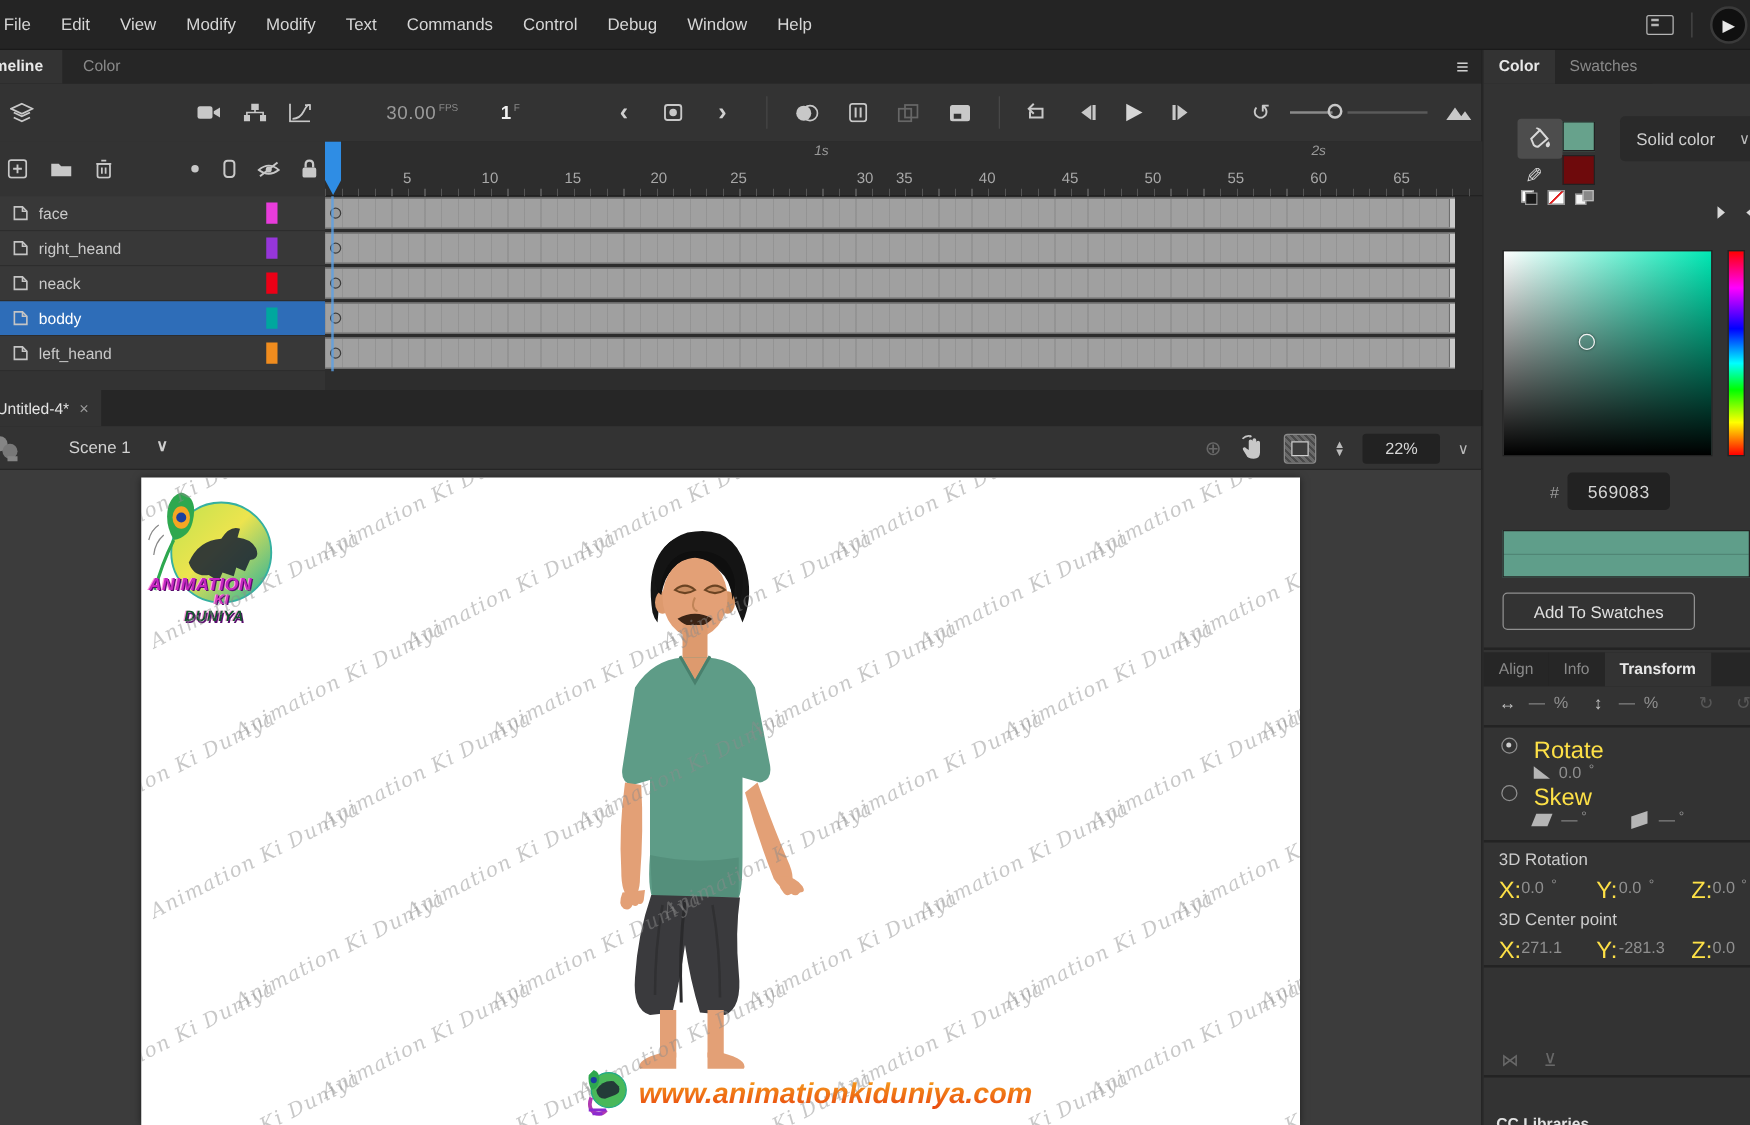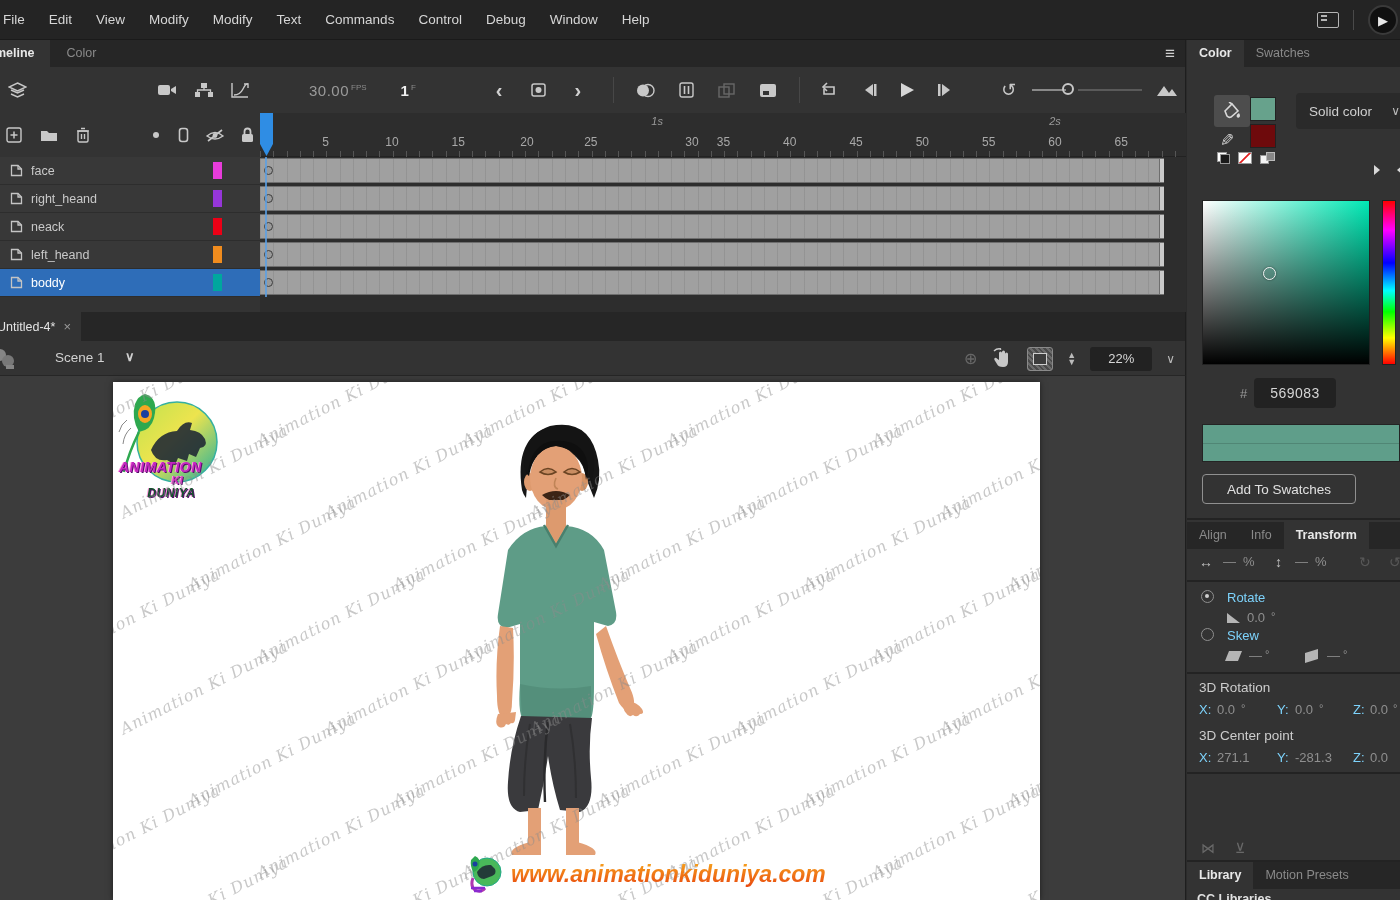--- a/index.html
+++ b/index.html
@@ -134,21 +134,21 @@
   #color-preview::after { content:""; position:absolute; left:0; right:0; top:50%; height:1px; background:rgba(0,0,0,.15); }
   #add-swatches-btn { position:absolute; left:15px; top:434px; width:154px; height:30px; border:1px solid #909090; border-radius:4px; color:#e0e0e0; font-size:13.5px; display:flex; align-items:center; justify-content:center; }
 
   
   #transform-tabs { top:482px; }
   .tr-row { position:absolute; left:0; width:213px; color:#9a9a9a; }
   .tsym { color:#c0c0c0; font-size:14px; }
   .tdash { color:#8a8a8a; }
   .radio { display:inline-block; width:13px; height:13px; border:1.5px solid #8f8f8f; border-radius:50%; position:relative; vertical-align:-2px; }
   .radio.on::after { content:""; position:absolute; left:3px; top:3px; width:4px; height:4px; border-radius:50%; background:#cfcfcf; }
-  .t-label { color:#7dd3fc; font-size:13px; }
+  .t-label { color:#fde047; font-size:19px; }
   .t-val { color:#8f8f8f; font-size:13px; }
   .t-deg { color:#8f8f8f; font-size:11px; }
   .sec-title { color:#cdcdcd; font-size:13.5px; }
   .angle-ic { display:inline-block; width:0; height:0; border-left:13px solid #b5b5b5; border-top:10px solid transparent; }
   .skew-ic { display:inline-block; width:13px; height:10px; background:#b5b5b5; transform:skewX(-22deg); }
   .skew-ic.v { transform:skewY(-18deg); }
   #tr-bottom-icons { position:absolute; left:14px; top:800px; display:flex; gap:20px; opacity:.35; color:#ccc; font-size:14px; }
 
   
   #library-tabs { top:822px; }
@@ -358,39 +358,39 @@
         <div class="layer-row">
           <span class="ly-icon">
             <svg width="13" height="13" viewBox="0 0 13 13">
               <path d="M1.5 1.5 h6.5 l3.5 3.5 v6.5 h-10Z" fill="none" stroke="#c4c4c4" stroke-width="1.3"></path>
               <path d="M8 1.5 v3.5 h3.5" fill="none" stroke="#c4c4c4" stroke-width="1.3"></path>
             </svg>
           </span>
           <span class="ly-name">neack</span>
           <span class="ly-chip" style="background: rgb(236, 0, 22);"></span>
         </div>
+        <div class="layer-row selected">
+          <span class="ly-icon">
+            <svg width="13" height="13" viewBox="0 0 13 13">
+              <path d="M1.5 1.5 h6.5 l3.5 3.5 v6.5 h-10Z" fill="none" stroke="#c4c4c4" stroke-width="1.3"></path>
+              <path d="M8 1.5 v3.5 h3.5" fill="none" stroke="#c4c4c4" stroke-width="1.3"></path>
+            </svg>
+          </span>
+          <span class="ly-name">boddy</span>
+          <span class="ly-chip" style="background: rgb(0, 167, 158);"></span>
+        </div>
         <div class="layer-row">
           <span class="ly-icon">
             <svg width="13" height="13" viewBox="0 0 13 13">
               <path d="M1.5 1.5 h6.5 l3.5 3.5 v6.5 h-10Z" fill="none" stroke="#c4c4c4" stroke-width="1.3"></path>
               <path d="M8 1.5 v3.5 h3.5" fill="none" stroke="#c4c4c4" stroke-width="1.3"></path>
             </svg>
           </span>
           <span class="ly-name">left_heand</span>
           <span class="ly-chip" style="background: rgb(240, 140, 30);"></span>
-        </div>
-        <div class="layer-row selected">
-          <span class="ly-icon">
-            <svg width="13" height="13" viewBox="0 0 13 13">
-              <path d="M1.5 1.5 h6.5 l3.5 3.5 v6.5 h-10Z" fill="none" stroke="#c4c4c4" stroke-width="1.3"></path>
-              <path d="M8 1.5 v3.5 h3.5" fill="none" stroke="#c4c4c4" stroke-width="1.3"></path>
-            </svg>
-          </span>
-          <span class="ly-name">boddy</span>
-          <span class="ly-chip" style="background: rgb(0, 167, 158);"></span>
         </div>
       </div>
 
     <div id="frame-area">
       <div id="ruler">
           <span class="ruler-num" style="left: 65.67px;">5</span>
           <span class="ruler-num" style="left: 131.97px;">10</span>
           <span class="ruler-num" style="left: 198.27px;">15</span>
           <span class="ruler-num" style="left: 267px;">20</span>
           <span class="ruler-num" style="left: 330.87px;">25</span>
@@ -720,20 +720,16 @@
       <span class="t-val" style="position:absolute;left:183px;">0.0</span>
     </div>
     <div class="rp-divider" style="top:732px"></div>
 
     <div id="tr-bottom-icons">
       <span>⋈</span>
       <span>⊻</span>
     </div>
     <div class="rp-divider" style="top:820px"></div>
 
-    <div class="rp-tabs" id="library-tabs">
-      <div class="panel-tab active"><span>Library</span></div>
-      <div class="panel-tab"><span>Motion Presets</span></div>
-    </div>
     <div id="cc-label">CC Libraries</div>
   </div>
 
 </div>
 
 </body></html>

